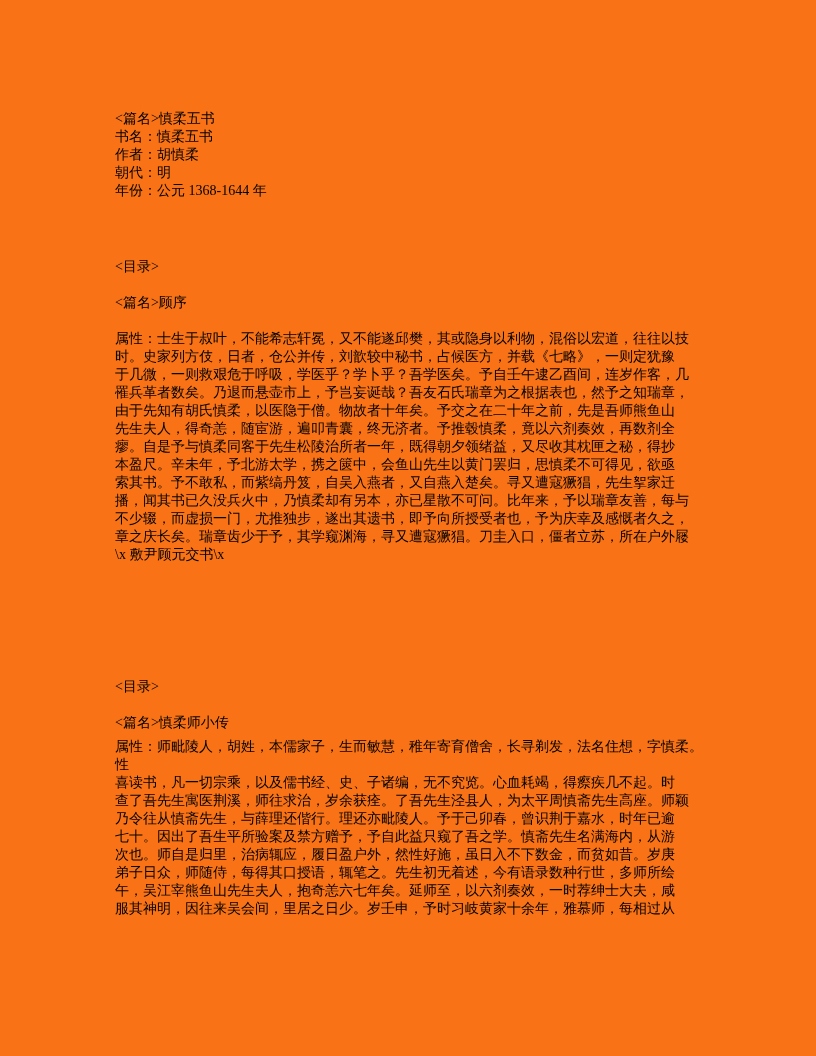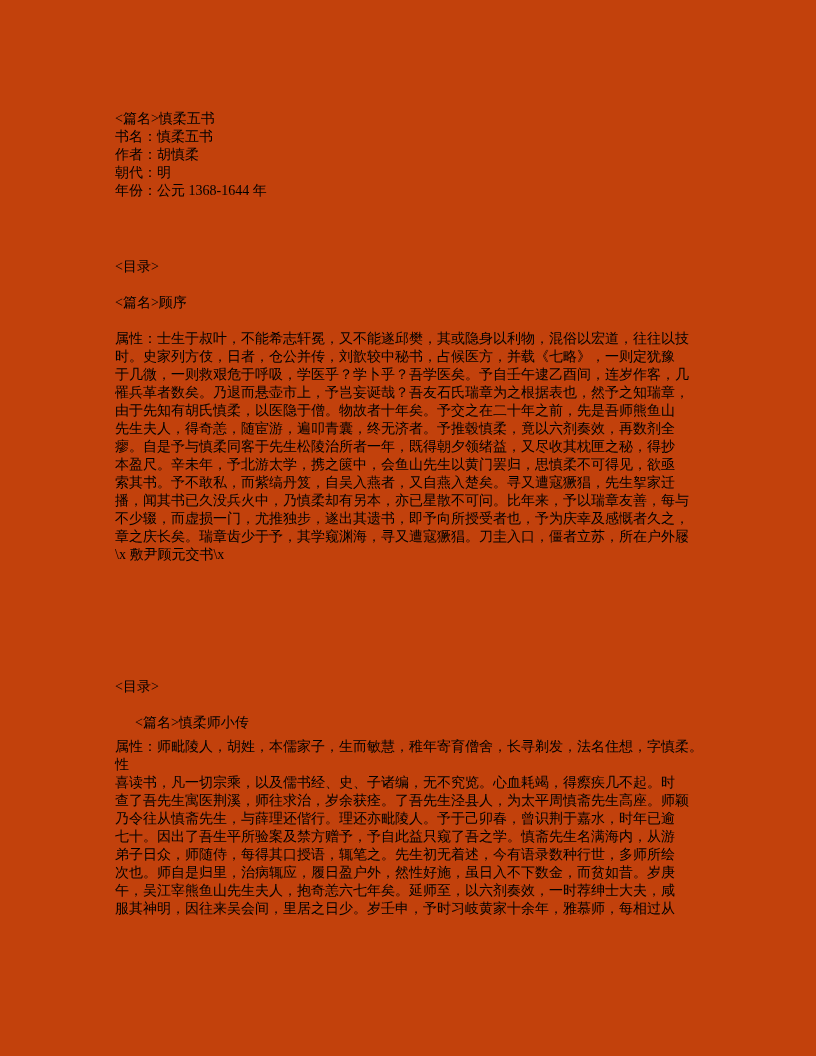--- a/index.html
+++ b/index.html
@@ -14,40 +14,40 @@
     position: relative;
     overflow: hidden;
     font-family: "Liberation Serif", "DejaVu Serif", serif;
     font-size: 14px;
     color: #000000;
     -webkit-font-smoothing: antialiased;
   }
   .page {
     position: absolute;
     inset: 0;
-    background: #c2410c;
+    background: #f97316;
   }
   .block {
     position: absolute;
     left: 115px;
     right: 60px;
   }
   .block .line {
     height: 18px;
     line-height: 18px;
     white-space: pre;
     letter-spacing: 0px;
   }
   
   .pos-meta      { top: 110px; }
   .pos-toc1      { top: 258px; }
   .pos-head1     { top: 294px; }
   .pos-body1     { top: 330px; }
   .pos-toc2      { top: 678px; }
-  .pos-head2     { top: 714px; margin-left: 20px; }
+  .pos-head2     { top: 714px; }
   .pos-body2     { top: 738px; }
 </style>
 </head>
 <body>
 
 <div class="page">
 
   <div class="block pos-meta">
       <div class="line">&lt;篇名&gt;慎柔五书</div>
       <div class="line">书名：慎柔五书</div>
@@ -88,19 +88,19 @@
       <div class="line">&lt;篇名&gt;慎柔师小传</div>
     </div>
 
   <div class="block pos-body2">
       <div class="line">属性：师毗陵人，胡姓，本儒家子，生而敏慧，稚年寄育僧舍，长寻剃发，法名住想，字慎柔。</div>
       <div class="line">性</div>
       <div class="line">喜读书，凡一切宗乘，以及儒书经、史、子诸编，无不究览。心血耗竭，得瘵疾几不起。时</div>
       <div class="line">查了吾先生寓医荆溪，师往求治，岁余获痊。了吾先生泾县人，为太平周慎斋先生高座。师颖</div>
       <div class="line">乃令往从慎斋先生，与薛理还偕行。理还亦毗陵人。予于己卯春，曾识荆于嘉水，时年已逾</div>
       <div class="line">七十。因出了吾生平所验案及禁方赠予，予自此益只窥了吾之学。慎斋先生名满海内，从游</div>
+      <div class="line">次也。师自是归里，治病辄应，履日盈户外，然性好施，虽日入不下数金，而贫如昔。岁庚</div>
       <div class="line">弟子日众，师随侍，每得其口授语，辄笔之。先生初无着述，今有语录数种行世，多师所绘</div>
-      <div class="line">次也。师自是归里，治病辄应，履日盈户外，然性好施，虽日入不下数金，而贫如昔。岁庚</div>
       <div class="line">午，吴江宰熊鱼山先生夫人，抱奇恙六七年矣。延师至，以六剂奏效，一时荐绅士大夫，咸</div>
       <div class="line">服其神明，因往来吴会间，里居之日少。岁壬申，予时习岐黄家十余年，雅慕师，每相过从</div>
     </div>
 
 </div>
 
 </body></html>

